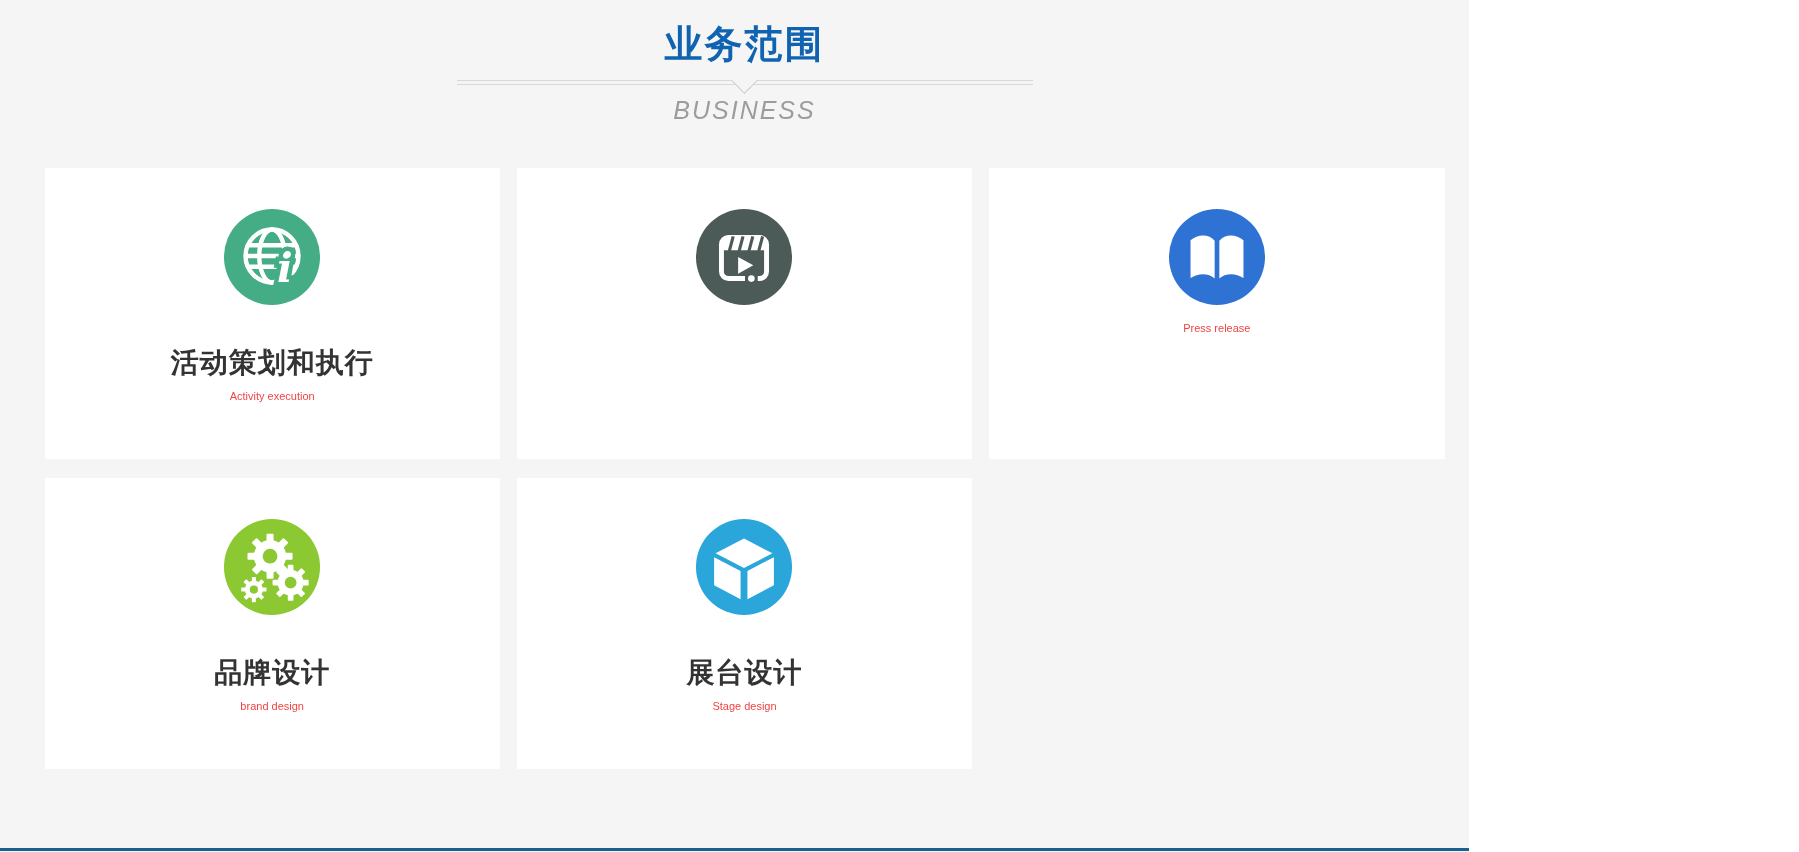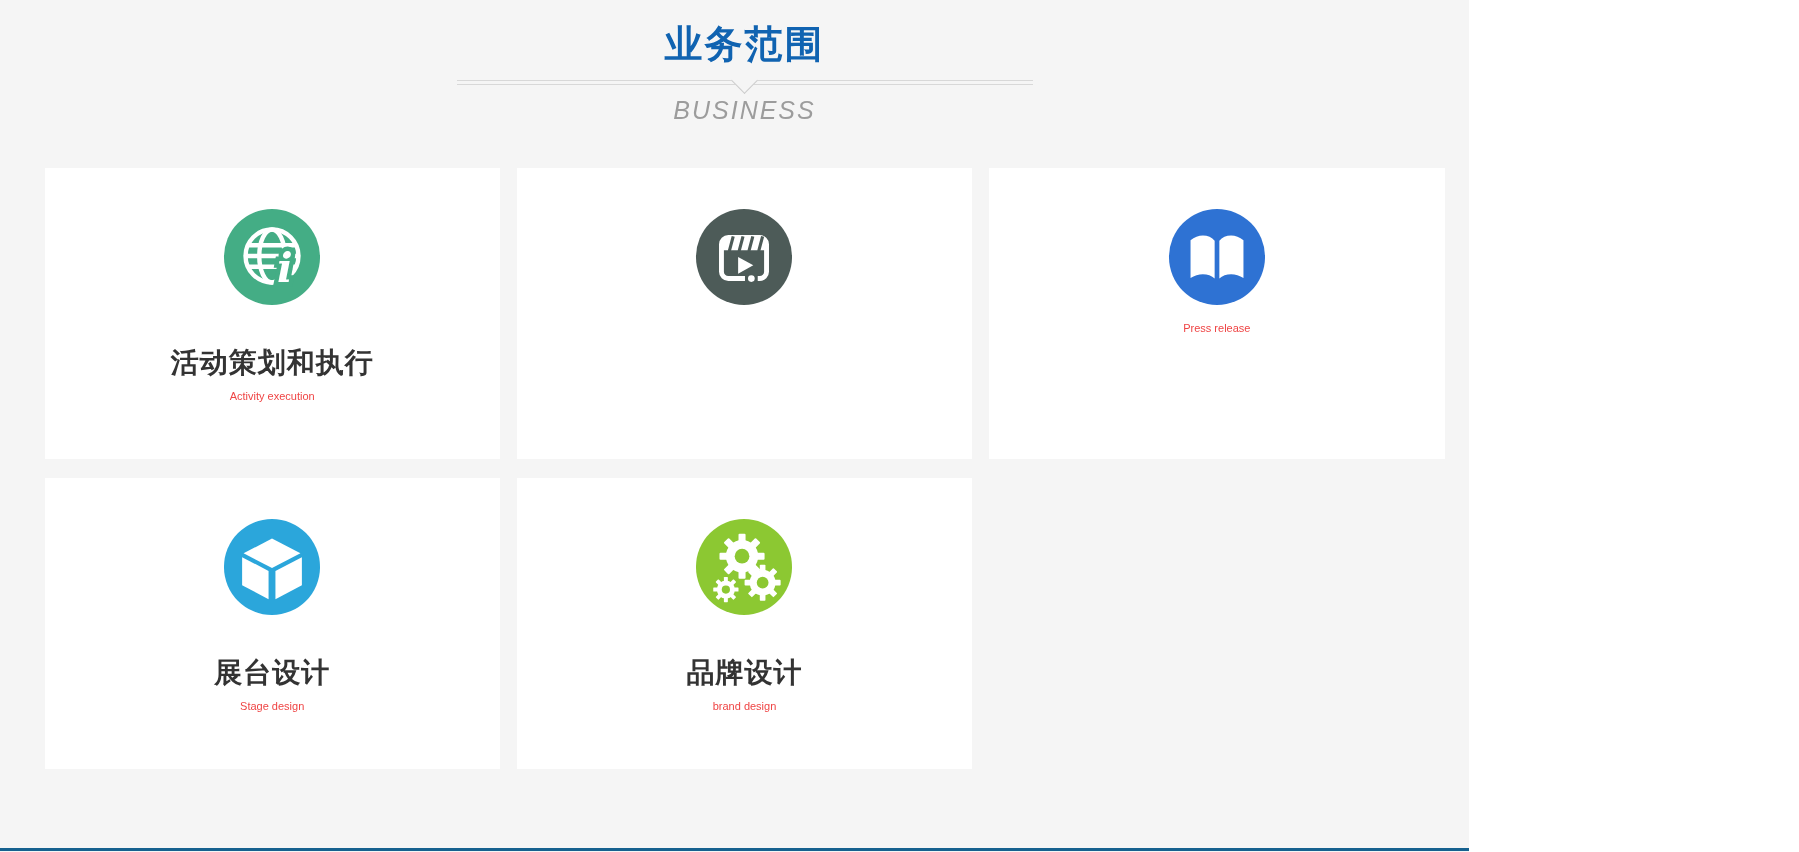--- a/index.html
+++ b/index.html
@@ -105,35 +105,20 @@
           <path d="M23 33 C31 26 42.5 27 47.6 33.5 L47.6 72 C42 66.5 31 66 23 71.5 Z" fill="#ffffff"></path>
           <path d="M77 33 C69 26 57.5 27 52.4 33.5 L52.4 72 C58 66.5 69 66 77 71.5 Z" fill="#ffffff"></path>
         </svg>
       </span>
       <div class="card-subtitle">Press release</div>
     </div>
 
     <div class="card">
       <span class="icon-wrap">
         <svg viewBox="0 0 100 100">
-          <circle cx="50" cy="50" r="49" fill="#2ba6db"></circle>
-          <g fill="#ffffff">
-            <path d="M50 21 L79 36 L50 51 L21 36 Z"></path>
-            <path d="M19.5 40 L46.5 54 L46.5 83 L19.5 68.5 Z"></path>
-            <path d="M80.5 40 L53.5 54 L53.5 83 L80.5 68.5 Z"></path>
-          </g>
-        </svg>
-      </span>
-      <div class="card-title">展台设计</div>
-      <div class="card-subtitle">Stage design</div>
-    </div>
-
-    <div class="card">
-      <span class="icon-wrap">
-        <svg viewBox="0 0 100 100">
           <defs>
             <g id="gear">
               <g fill="#ffffff">
                 <rect x="-3.6" y="-23" width="7.2" height="11" rx="1"></rect>
                 <rect x="-3.6" y="-23" width="7.2" height="11" rx="1" transform="rotate(45)"></rect>
                 <rect x="-3.6" y="-23" width="7.2" height="11" rx="1" transform="rotate(90)"></rect>
                 <rect x="-3.6" y="-23" width="7.2" height="11" rx="1" transform="rotate(135)"></rect>
                 <rect x="-3.6" y="-23" width="7.2" height="11" rx="1" transform="rotate(180)"></rect>
                 <rect x="-3.6" y="-23" width="7.2" height="11" rx="1" transform="rotate(225)"></rect>
                 <rect x="-3.6" y="-23" width="7.2" height="11" rx="1" transform="rotate(270)"></rect>
@@ -146,16 +131,31 @@
           <circle cx="50" cy="50" r="49" fill="#8cc832"></circle>
           <use href="#gear" transform="translate(48,39)"></use>
           <use href="#gear" transform="translate(69,66) scale(0.8)"></use>
           <use href="#gear" transform="translate(31.5,73) scale(0.56)"></use>
         </svg>
       </span>
       <div class="card-title">品牌设计</div>
       <div class="card-subtitle">brand design</div>
     </div>
 
+    <div class="card">
+      <span class="icon-wrap">
+        <svg viewBox="0 0 100 100">
+          <circle cx="50" cy="50" r="49" fill="#2ba6db"></circle>
+          <g fill="#ffffff">
+            <path d="M50 21 L79 36 L50 51 L21 36 Z"></path>
+            <path d="M19.5 40 L46.5 54 L46.5 83 L19.5 68.5 Z"></path>
+            <path d="M80.5 40 L53.5 54 L53.5 83 L80.5 68.5 Z"></path>
+          </g>
+        </svg>
+      </span>
+      <div class="card-title">展台设计</div>
+      <div class="card-subtitle">Stage design</div>
+    </div>
+
   </div>
 
   <div class="bottom-line"></div>
 </div>
 
 </body></html>

